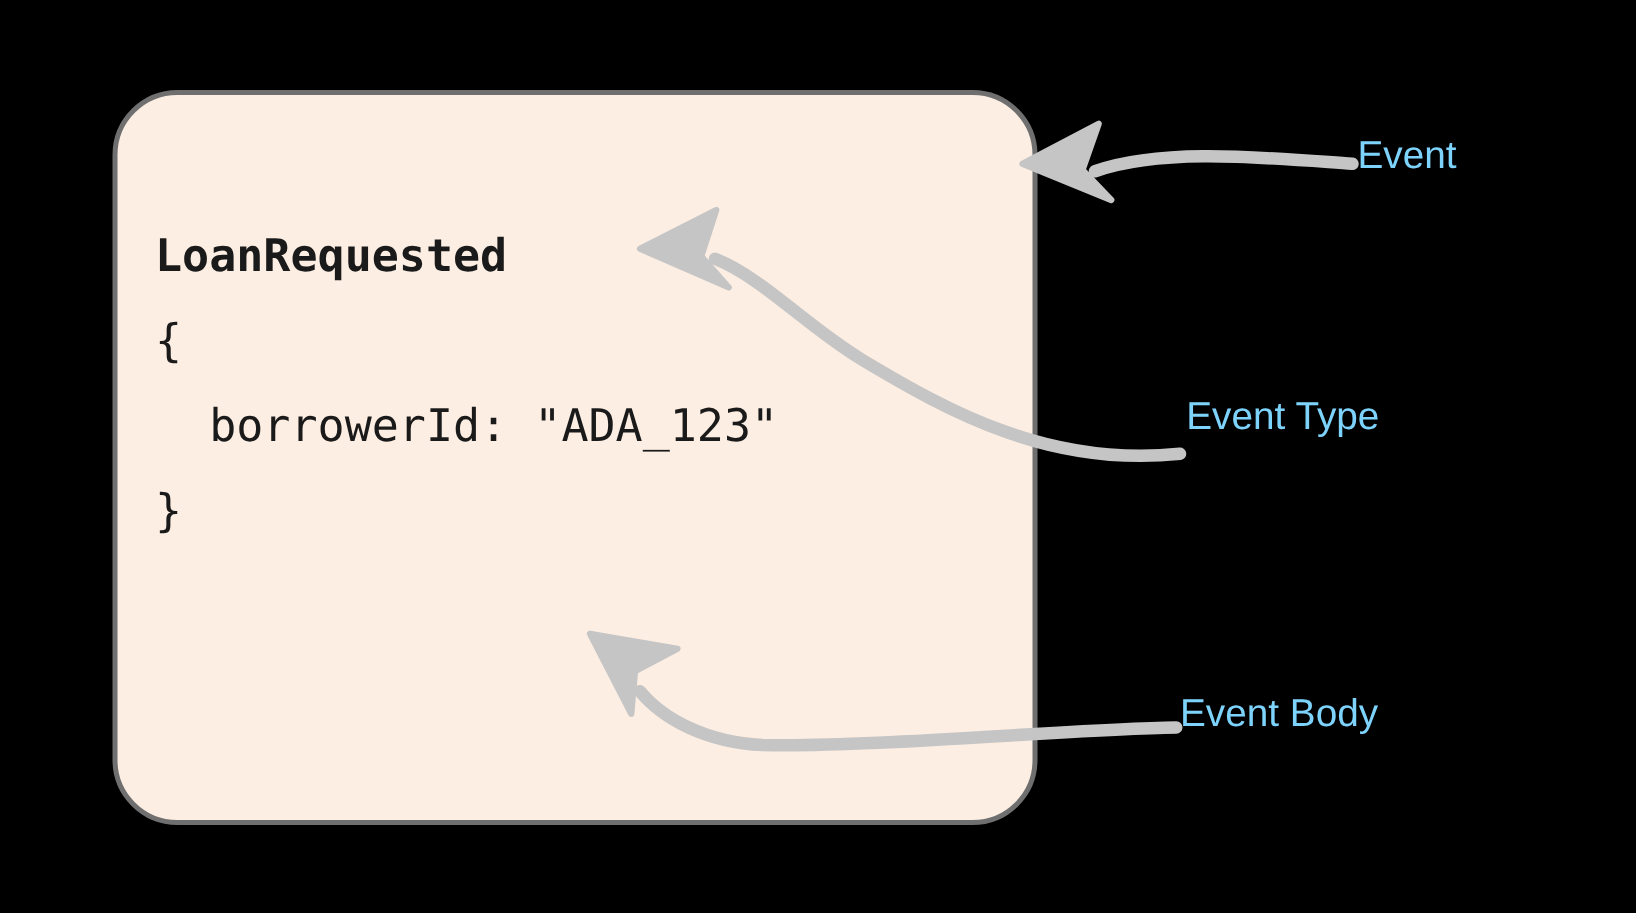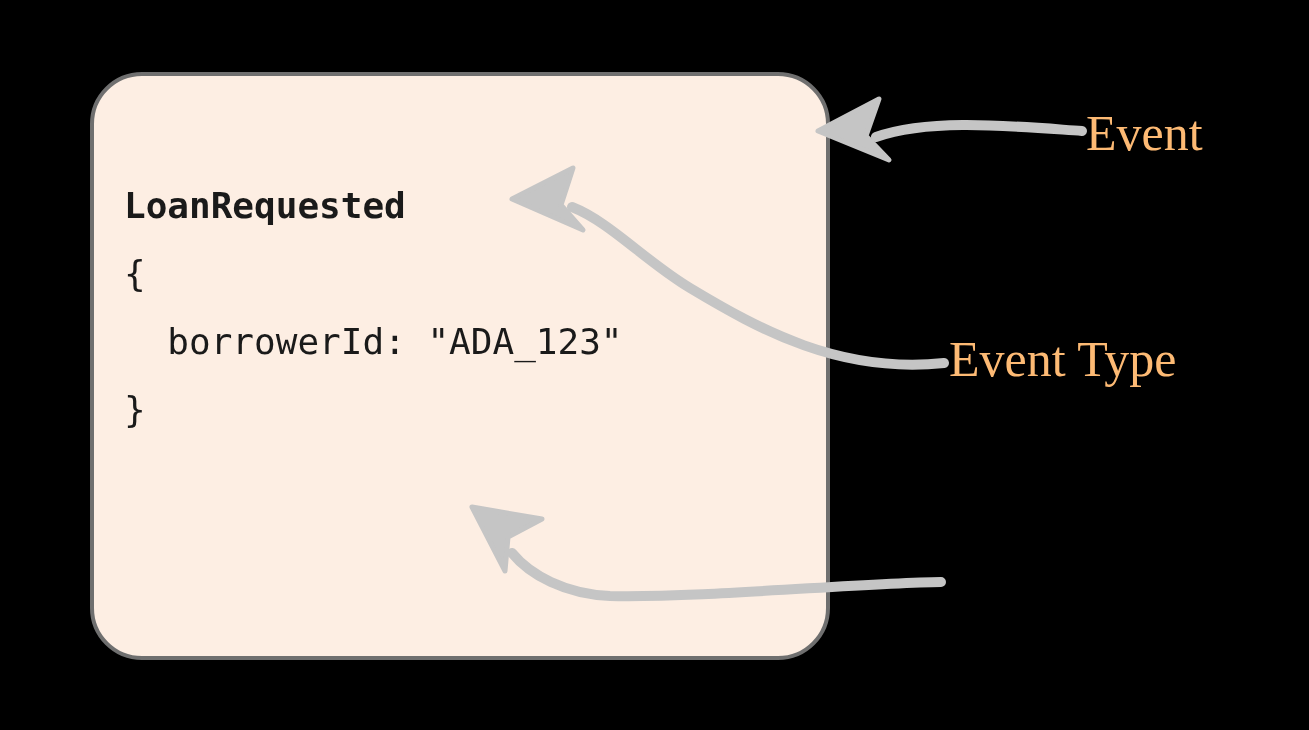--- a/index.html
+++ b/index.html
@@ -57,28 +57,28 @@
     left: 0;
     top: 0;
     width: 1309px;
     height: 730px;
     pointer-events: none;
   }
 
   
   .annot-label {
     position: absolute;
-    font-family: Liberation Serif, serif;
-    font-size: 50px;
+    font-family: Liberation Sans, sans-serif;
+    font-size: 31px;
     line-height: 1;
-    color: #fdba74;
+    color: #7dd3fc;
     white-space: nowrap;
   }
   #label-event      { left: 1086px; top: 108px; }
-  #label-event-type { left: 949px;  top: 334px; }
+  #label-event-type { left: 949px;  top: 317px; }
   #label-event-body { left: 944px;  top: 555px; }
 </style>
 </head>
 <body>
 
 <div id="canvas">
 
   <div id="event-card">
     <pre id="event-code"><span class="event-type-line">LoanRequested</span><span class="body-line">{</span><span class="body-line">  borrowerId: "ADA_123"</span><span class="body-line">}</span></pre>
   </div>
@@ -98,14 +98,15 @@
     <g>
       <path d="M 941 582 C 860 583, 700 598, 610 596 C 565 594, 530 575, 512 553" fill="none" stroke="#C5C5C5" stroke-width="10" stroke-linecap="round"></path>
       <path d="M 472 507 L 542 519 L 508 537 L 505 571 Z" fill="#C5C5C5" stroke="#C5C5C5" stroke-width="5" stroke-linejoin="round"></path>
     </g>
   </svg>
 
   <div class="annot-label" id="label-event">Event</div>
 
   <div class="annot-label" id="label-event-type">Event Type</div>
 
+  <div class="annot-label" id="label-event-body">Event Body</div>
 
 </div>
 
 </body></html>

